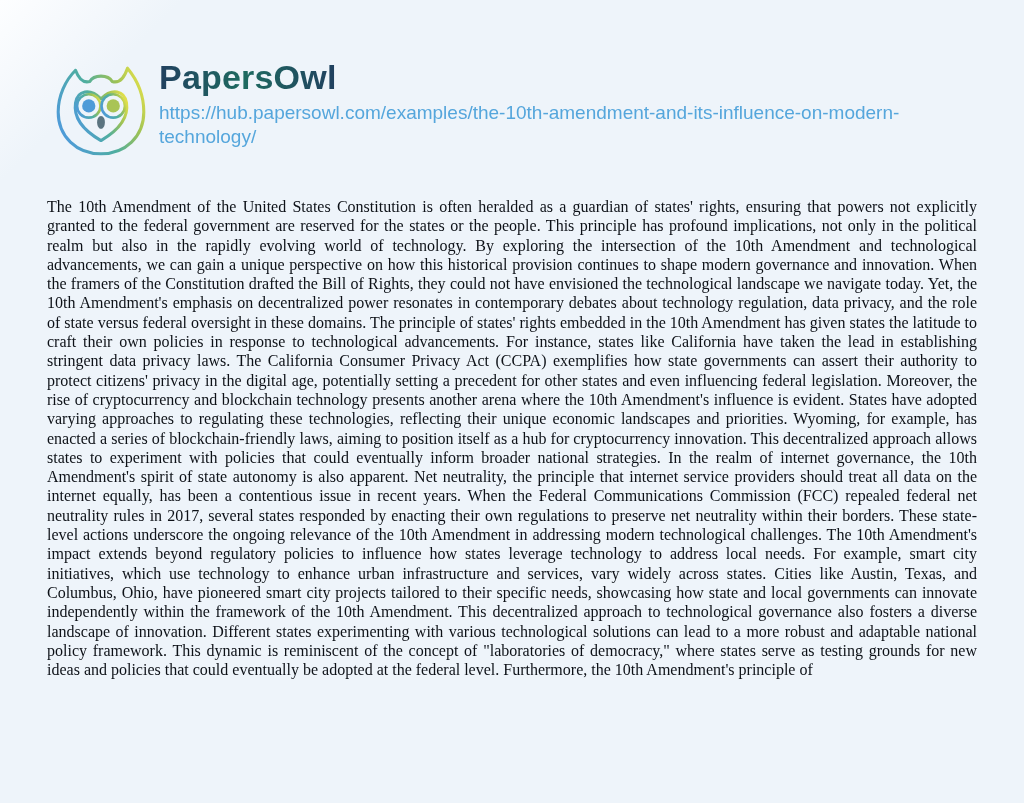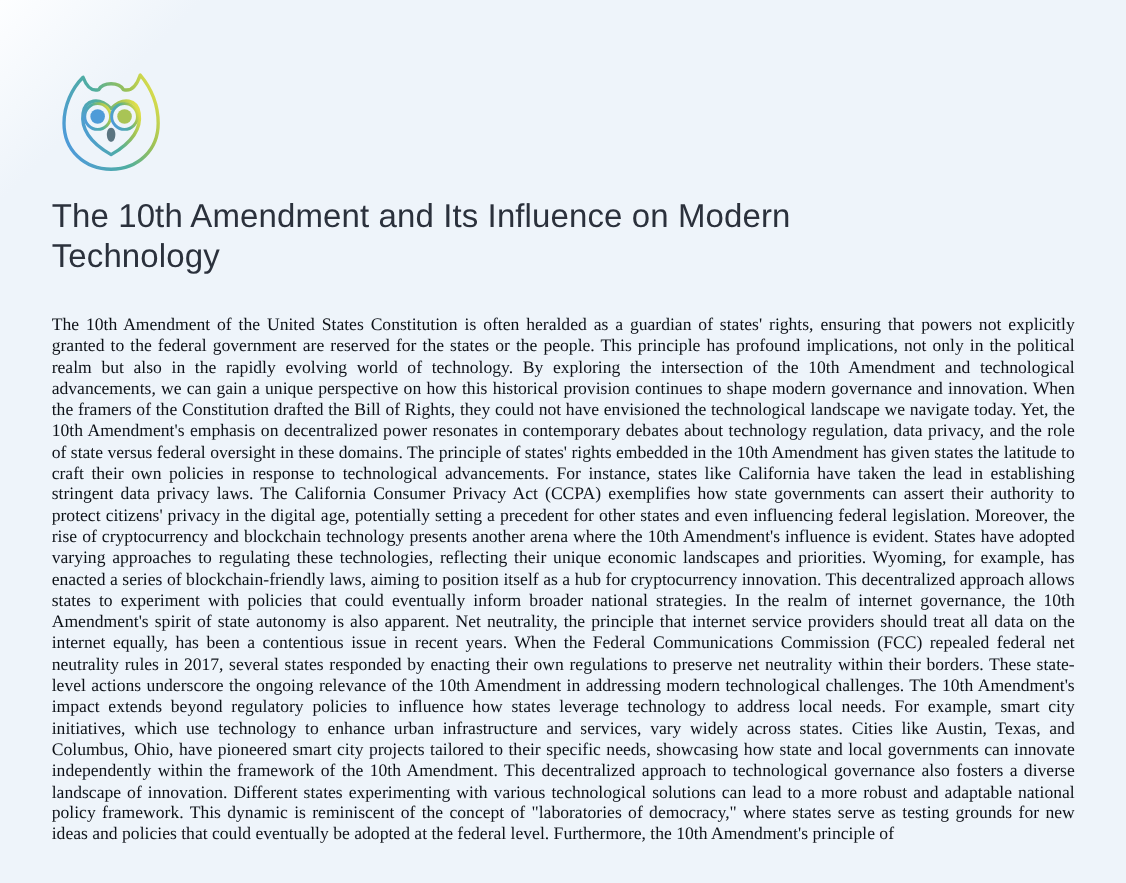--- a/index.html
+++ b/index.html
@@ -102,18 +102,21 @@
                  C 79 58, 71 71, 52 82 Z" fill="none" stroke="url(#owlgrad)" stroke-width="3" stroke-linejoin="round"></path>
 
         <circle cx="40" cy="48" r="11.5" fill="none" stroke="url(#owlgrad)" stroke-width="2.6"></circle>
         <circle cx="64" cy="48" r="11.5" fill="none" stroke="url(#owlgrad)" stroke-width="2.6"></circle>
         <circle cx="40" cy="48" r="6.5" fill="#4e9bd8"></circle>
         <circle cx="64" cy="48" r="6.5" fill="#a9c455"></circle>
 
         <path d="M 52 58 C 49.5 58, 48.2 61, 48.2 64 C 48.2 68, 50 70.5, 52 70.5 C 54 70.5, 55.8 68, 55.8 64 C 55.8 61, 54.5 58, 52 58 Z" fill="#5b7480"></path>
       </svg>
     </div>
+    <div class="header-text">
+      <span class="brand">PapersOwl</span>
+      <a class="url" href="#">https://hub.papersowl.com/examples/the-10th-amendment-and-its-influence-on-modern-technology/</a>
+    </div>
   </div>
 
-  <h1 class="title">The 10th Amendment and Its Influence on Modern Technology</h1>
 
   <p class="body-text">The 10th Amendment of the United States Constitution is often heralded as a guardian of states' rights, ensuring that powers not explicitly granted to the federal government are reserved for the states or the people. This principle has profound implications, not only in the political realm but also in the rapidly evolving world of technology. By exploring the intersection of the 10th Amendment and technological advancements, we can gain a unique perspective on how this historical provision continues to shape modern governance and innovation. When the framers of the Constitution drafted the Bill of Rights, they could not have envisioned the technological landscape we navigate today. Yet, the 10th Amendment's emphasis on decentralized power resonates in contemporary debates about technology regulation, data privacy, and the role of state versus federal oversight in these domains. The principle of states' rights embedded in the 10th Amendment has given states the latitude to craft their own policies in response to technological advancements. For instance, states like California have taken the lead in establishing stringent data privacy laws. The California Consumer Privacy Act (CCPA) exemplifies how state governments can assert their authority to protect citizens' privacy in the digital age, potentially setting a precedent for other states and even influencing federal legislation. Moreover, the rise of cryptocurrency and blockchain technology presents another arena where the 10th Amendment's influence is evident. States have adopted varying approaches to regulating these technologies, reflecting their unique economic landscapes and priorities. Wyoming, for example, has enacted a series of blockchain-friendly laws, aiming to position itself as a hub for cryptocurrency innovation. This decentralized approach allows states to experiment with policies that could eventually inform broader national strategies. In the realm of internet governance, the 10th Amendment's spirit of state autonomy is also apparent. Net neutrality, the principle that internet service providers should treat all data on the internet equally, has been a contentious issue in recent years. When the Federal Communications Commission (FCC) repealed federal net neutrality rules in 2017, several states responded by enacting their own regulations to preserve net neutrality within their borders. These state-level actions underscore the ongoing relevance of the 10th Amendment in addressing modern technological challenges. The 10th Amendment's impact extends beyond regulatory policies to influence how states leverage technology to address local needs. For example, smart city initiatives, which use technology to enhance urban infrastructure and services, vary widely across states. Cities like Austin, Texas, and Columbus, Ohio, have pioneered smart city projects tailored to their specific needs, showcasing how state and local governments can innovate independently within the framework of the 10th Amendment. This decentralized approach to technological governance also fosters a diverse landscape of innovation. Different states experimenting with various technological solutions can lead to a more robust and adaptable national policy framework. This dynamic is reminiscent of the concept of "laboratories of democracy," where states serve as testing grounds for new ideas and policies that could eventually be adopted at the federal level. Furthermore, the 10th Amendment's principle of</p>
 </div>
 
 </body></html>

